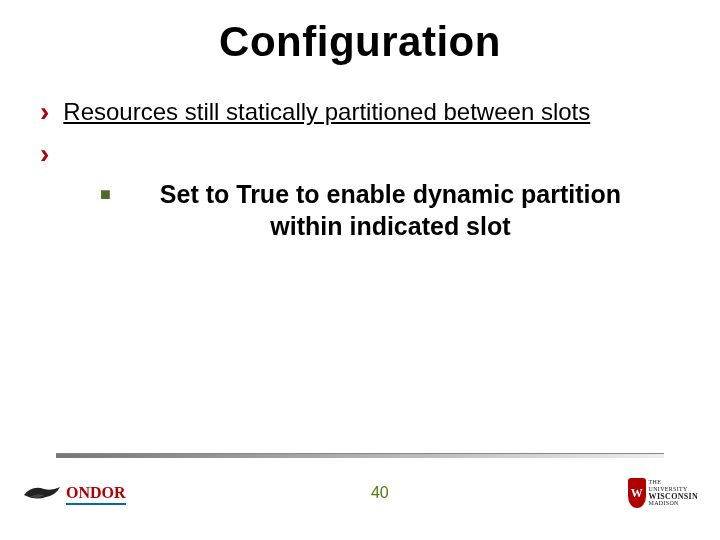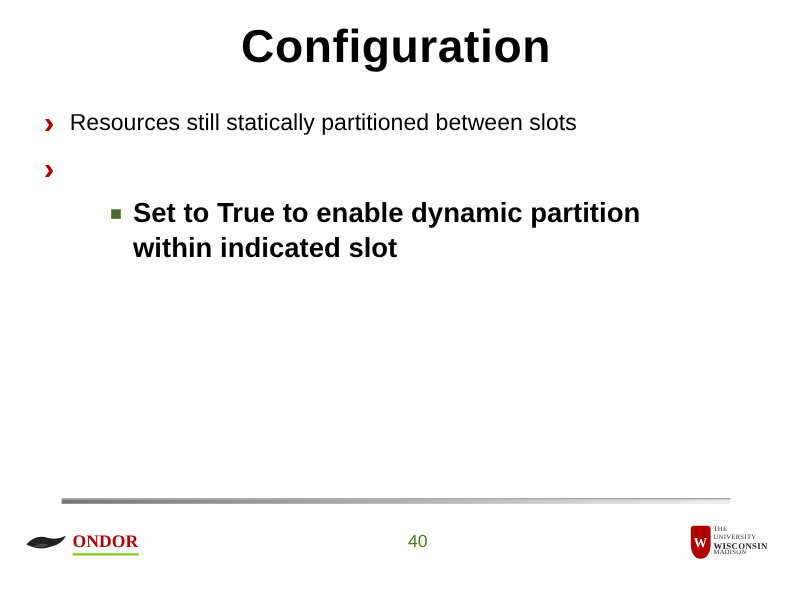--- a/index.html
+++ b/index.html
@@ -35,40 +35,42 @@
   }
   .chev {
     color: #b00000;
     font-size: 28px;
     line-height: 36px;
     margin-right: 14px;
     font-weight: bold;
     font-family: Arial, sans-serif;
   }
   .bl1-text {
-    font-size: 21px;
+    font-size: 24px;
     line-height: 36px;
+    text-decoration: underline;
   }
   .bullet-l2 {
     display: flex;
     align-items: flex-start;
     margin-left: 60px;
     margin-top: 2px;
     padding-right: 20px;
   }
   .sq {
     color: #4a6b2a;
     font-size: 18px;
     line-height: 32px;
     margin-right: 10px;
   }
   .bl2-text {
     font-size: 25px;
     line-height: 32px;
     font-weight: bold;
+    text-align: center;
   }
   .footer {
     position: absolute;
     left: 0;
     right: 0;
     bottom: 28px;
   }
   .rule {
     height: 4px;
     margin: 0 56px 16px 56px;
@@ -90,21 +92,21 @@
     width: 40px;
     height: 24px;
     position: relative;
   }
   .condor-text {
     font-family: Georgia, serif;
     color: #b00000;
     font-weight: bold;
     font-size: 16px;
     letter-spacing: 0;
-    border-bottom: 2px solid #84cc16;
+    border-bottom: 2px solid #0369a1;
     padding-bottom: 1px;
   }
   .footer-url {
     font-family: Arial, sans-serif;
     font-size: 13px;
     font-weight: bold;
     color: #000;
     text-align: center;
     flex: 1;
     margin-left: 110px;

